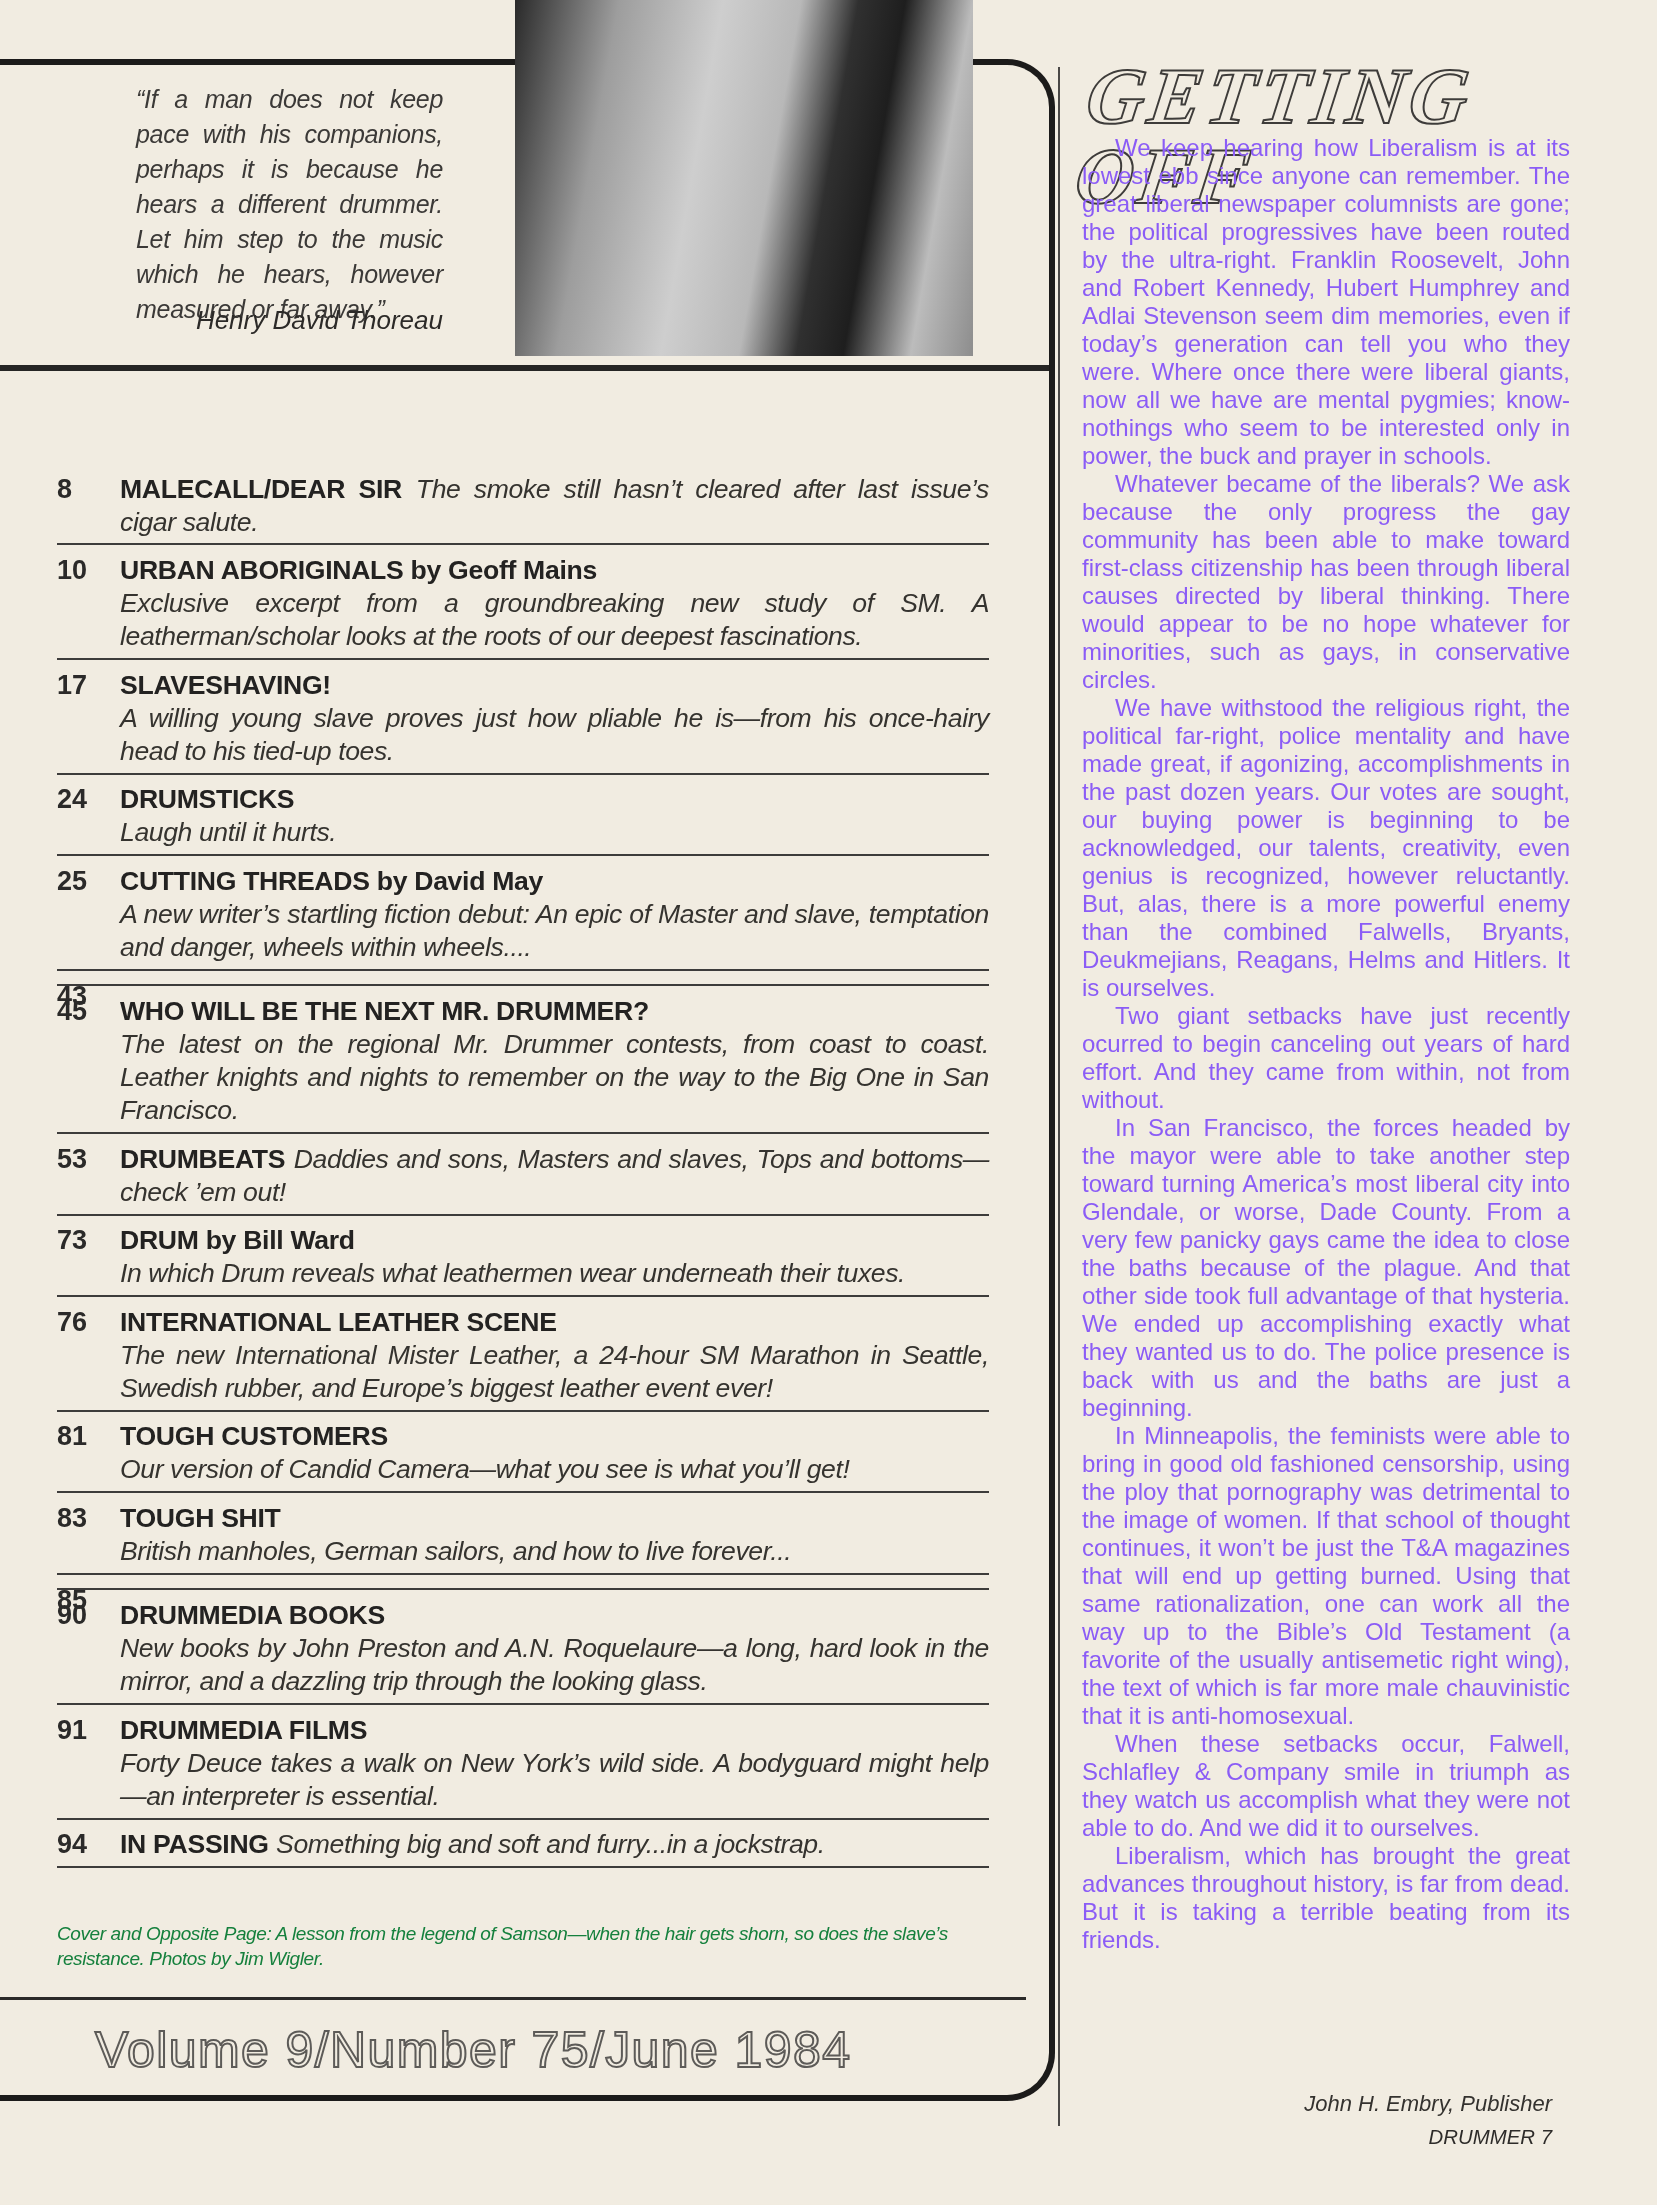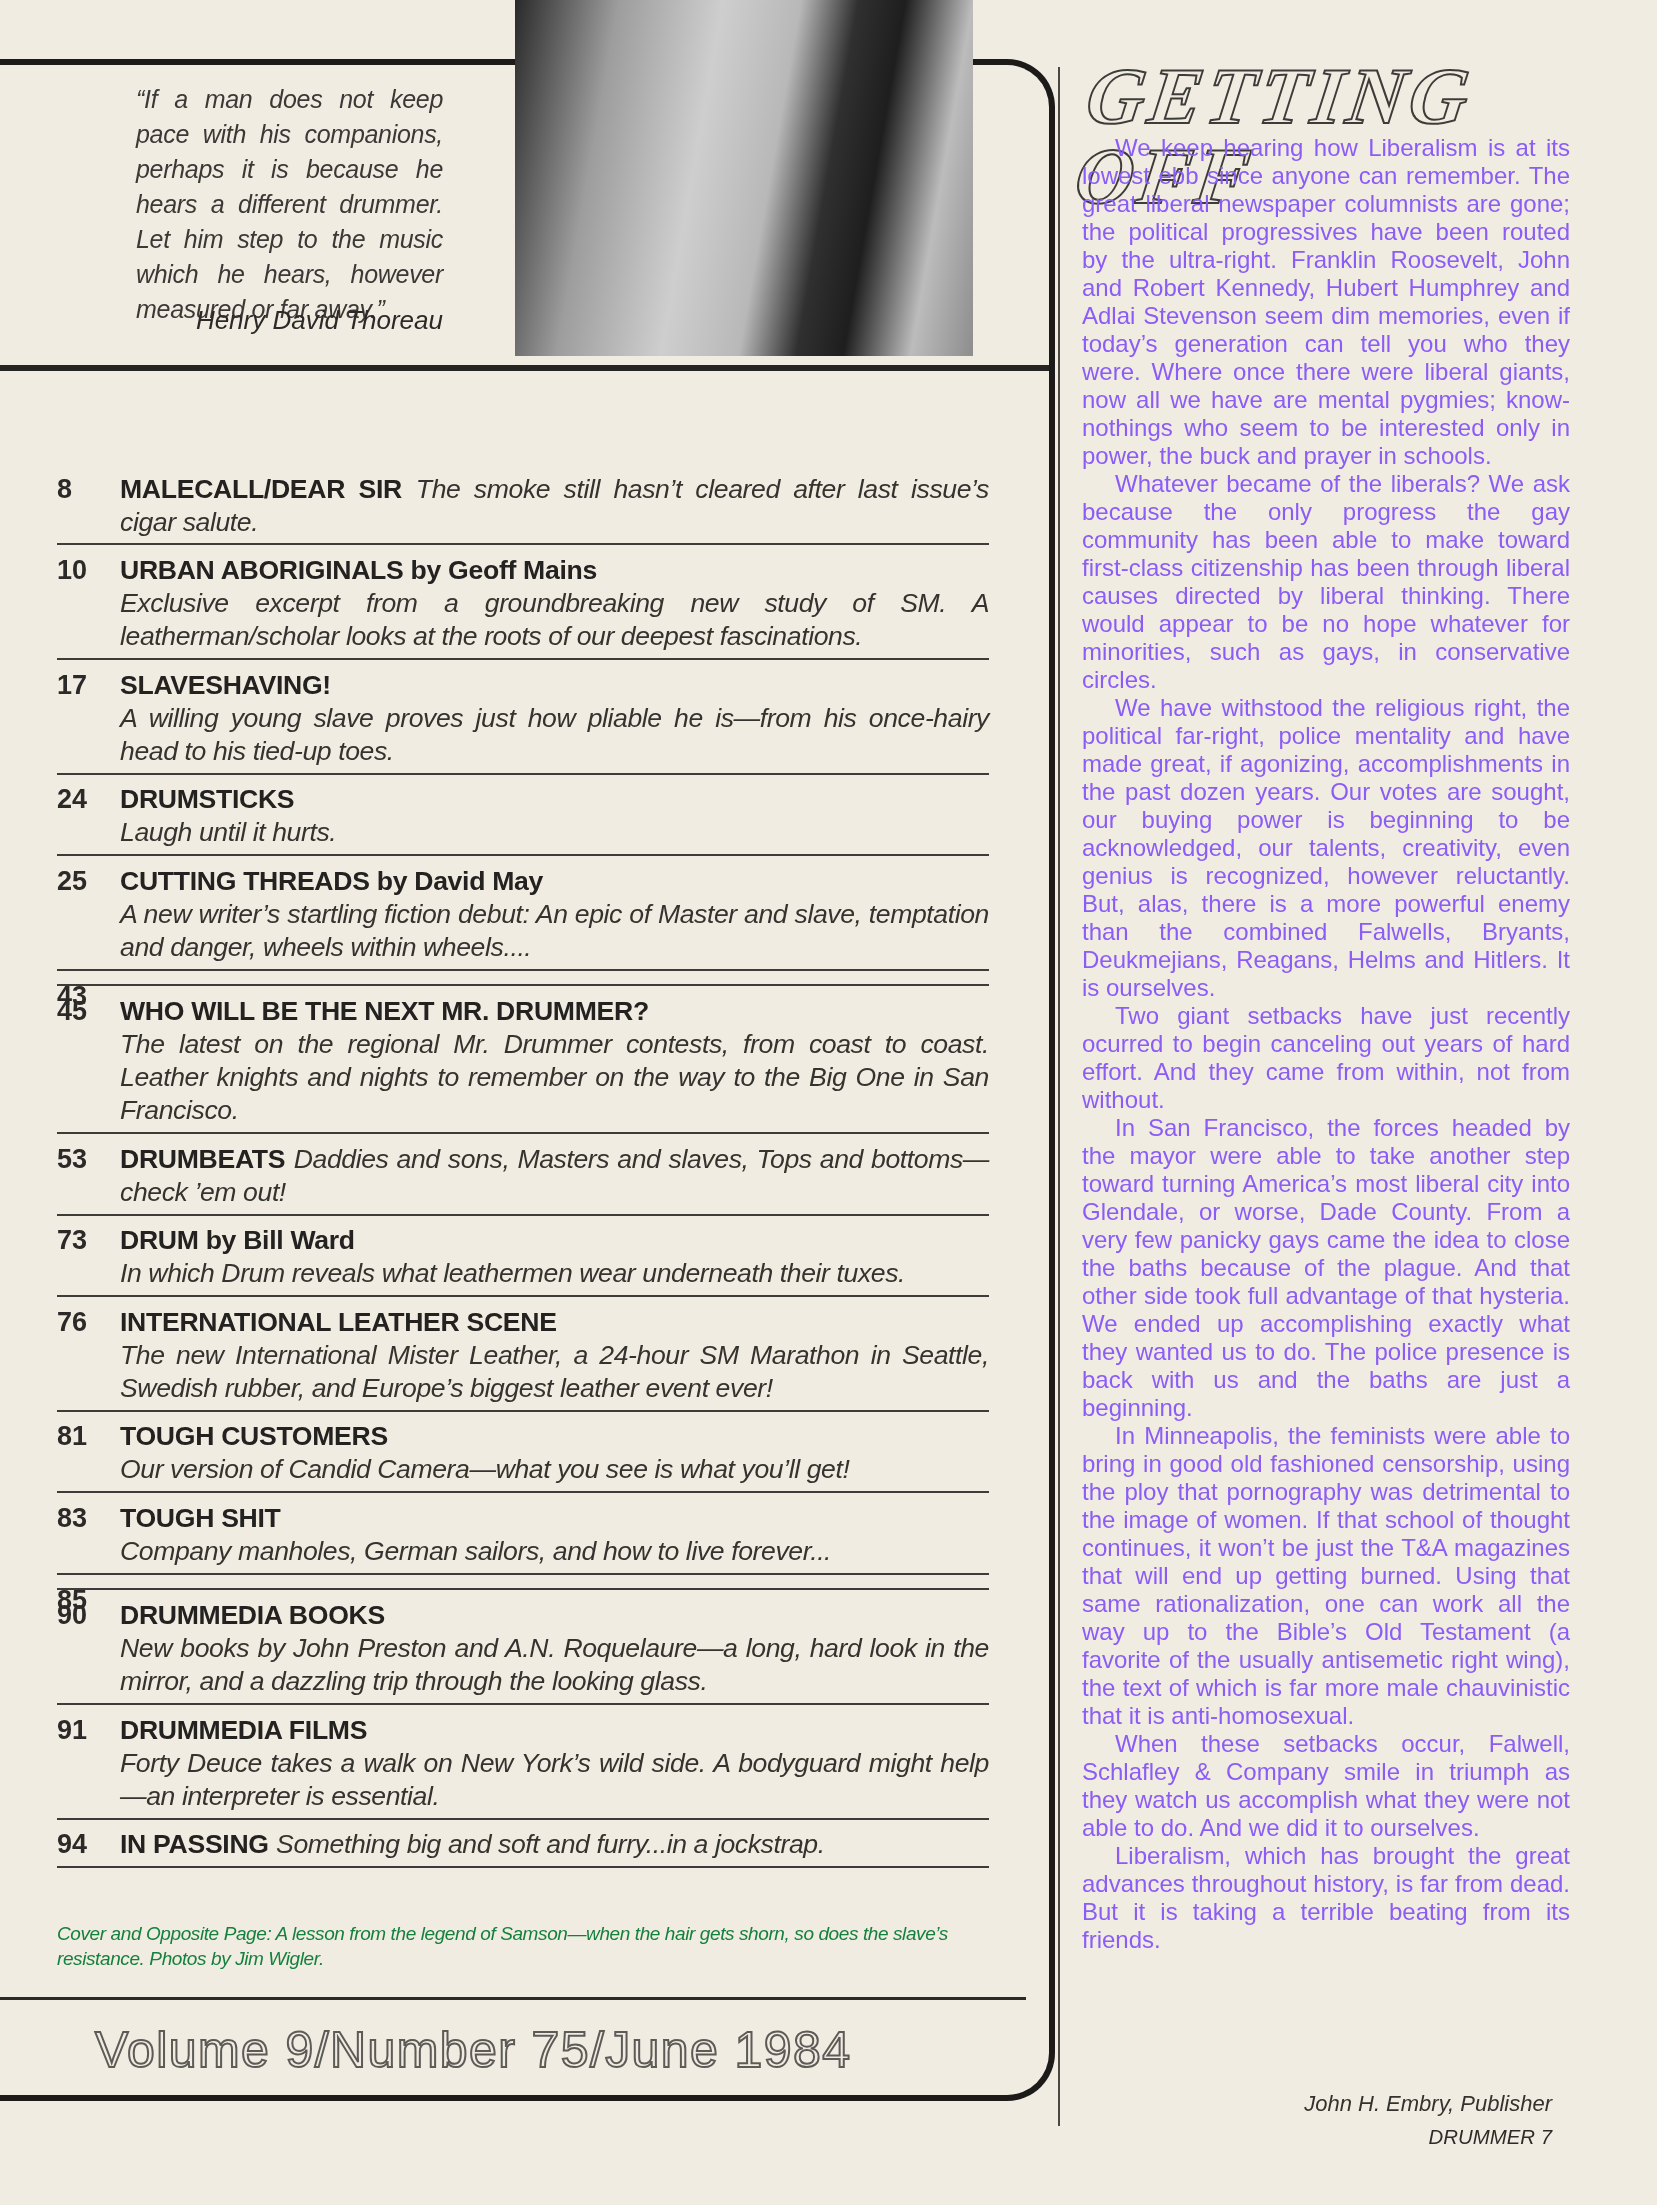--- a/index.html
+++ b/index.html
@@ -141,21 +141,21 @@
       <div class="toc-item">
         <span class="toc-num">76</span>
         <div class="toc-body"><span class="toc-title">INTERNATIONAL LEATHER SCENE</span><br><span class="toc-desc">The new International Mister Leather, a 24-hour SM Marathon in Seattle, Swedish rubber, and Europe’s biggest leather event ever!</span></div>
       </div>
       <div class="toc-item">
         <span class="toc-num">81</span>
         <div class="toc-body"><span class="toc-title">TOUGH CUSTOMERS</span><br><span class="toc-desc">Our version of Candid Camera—what you see is what you’ll get!</span></div>
       </div>
       <div class="toc-item">
         <span class="toc-num">83</span>
-        <div class="toc-body"><span class="toc-title">TOUGH SHIT</span><br><span class="toc-desc">Company manholes, German sailors, and how to live forever...</span></div>
+        <div class="toc-body"><span class="toc-title">TOUGH SHIT</span><br><span class="toc-desc">British manholes, German sailors, and how to live forever...</span></div>
       </div>
       <div class="toc-item">
         <span class="toc-num">85</span>
       </div>
       <div class="toc-item">
         <span class="toc-num">90</span>
         <div class="toc-body"><span class="toc-title">DRUMMEDIA BOOKS</span><br><span class="toc-desc">New books by John Preston and A.N. Roquelaure—a long, hard look in the mirror, and a dazzling trip through the looking glass.</span></div>
       </div>
       <div class="toc-item">
         <span class="toc-num">91</span>

